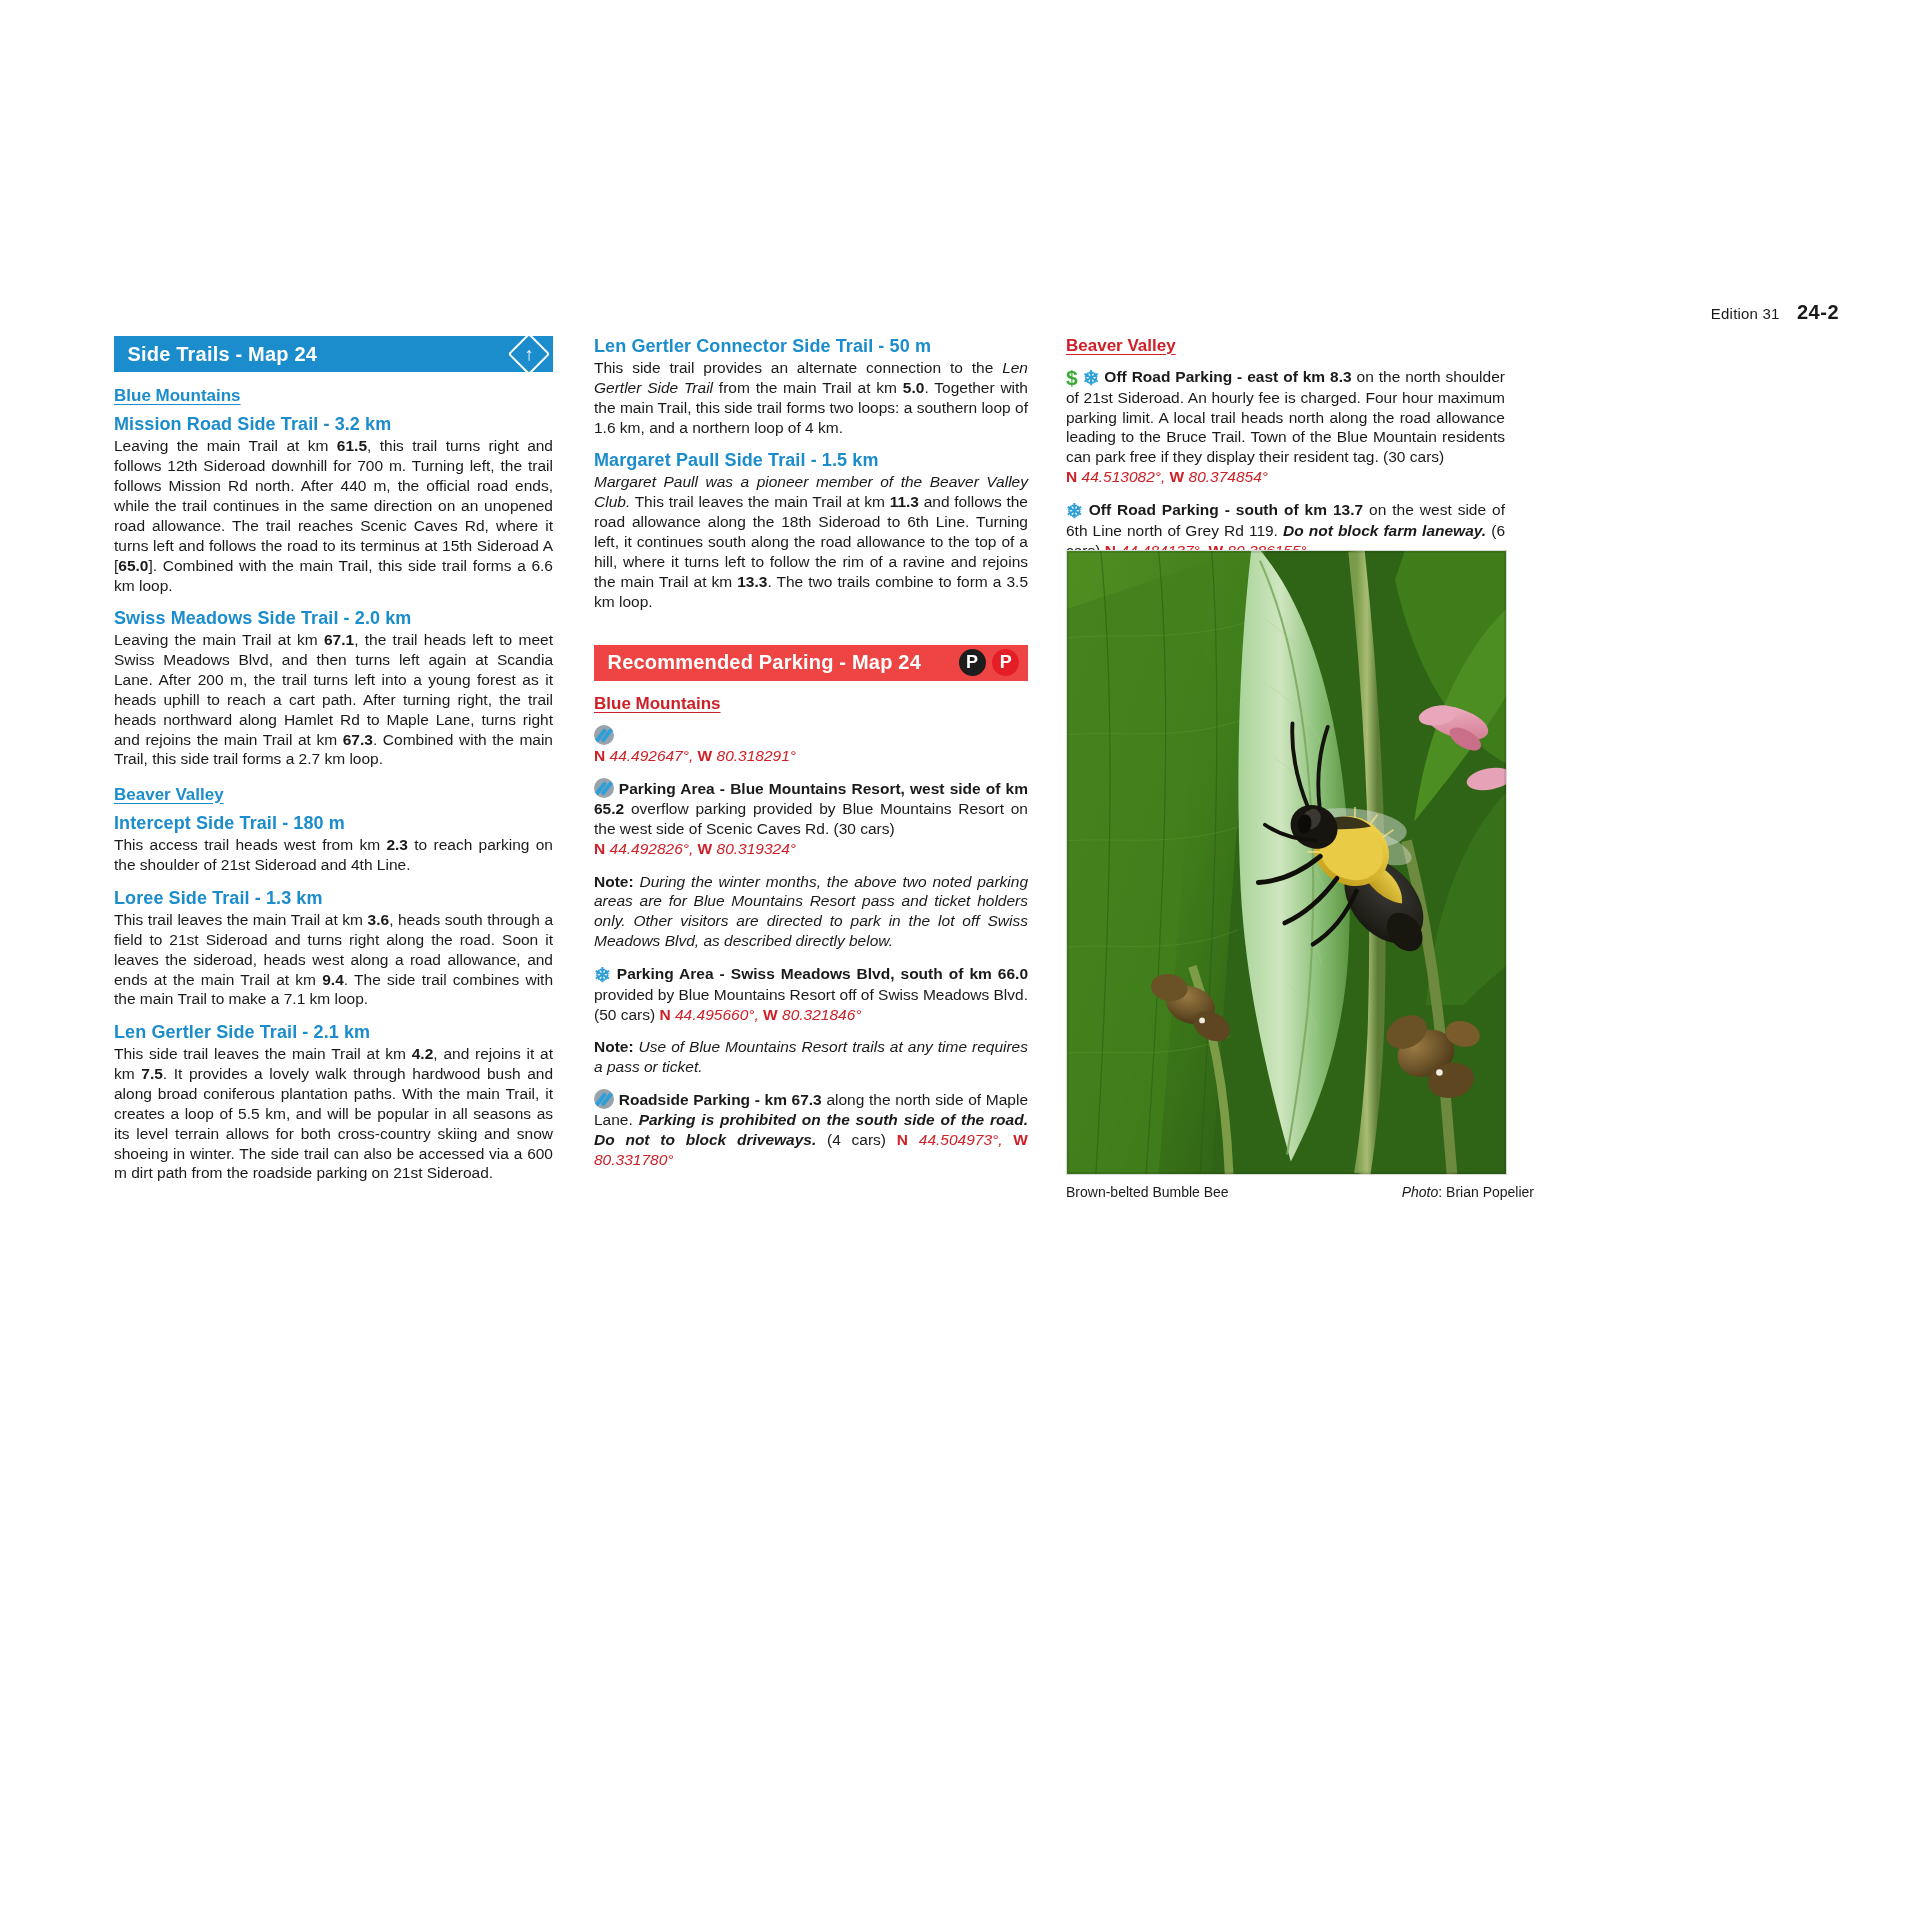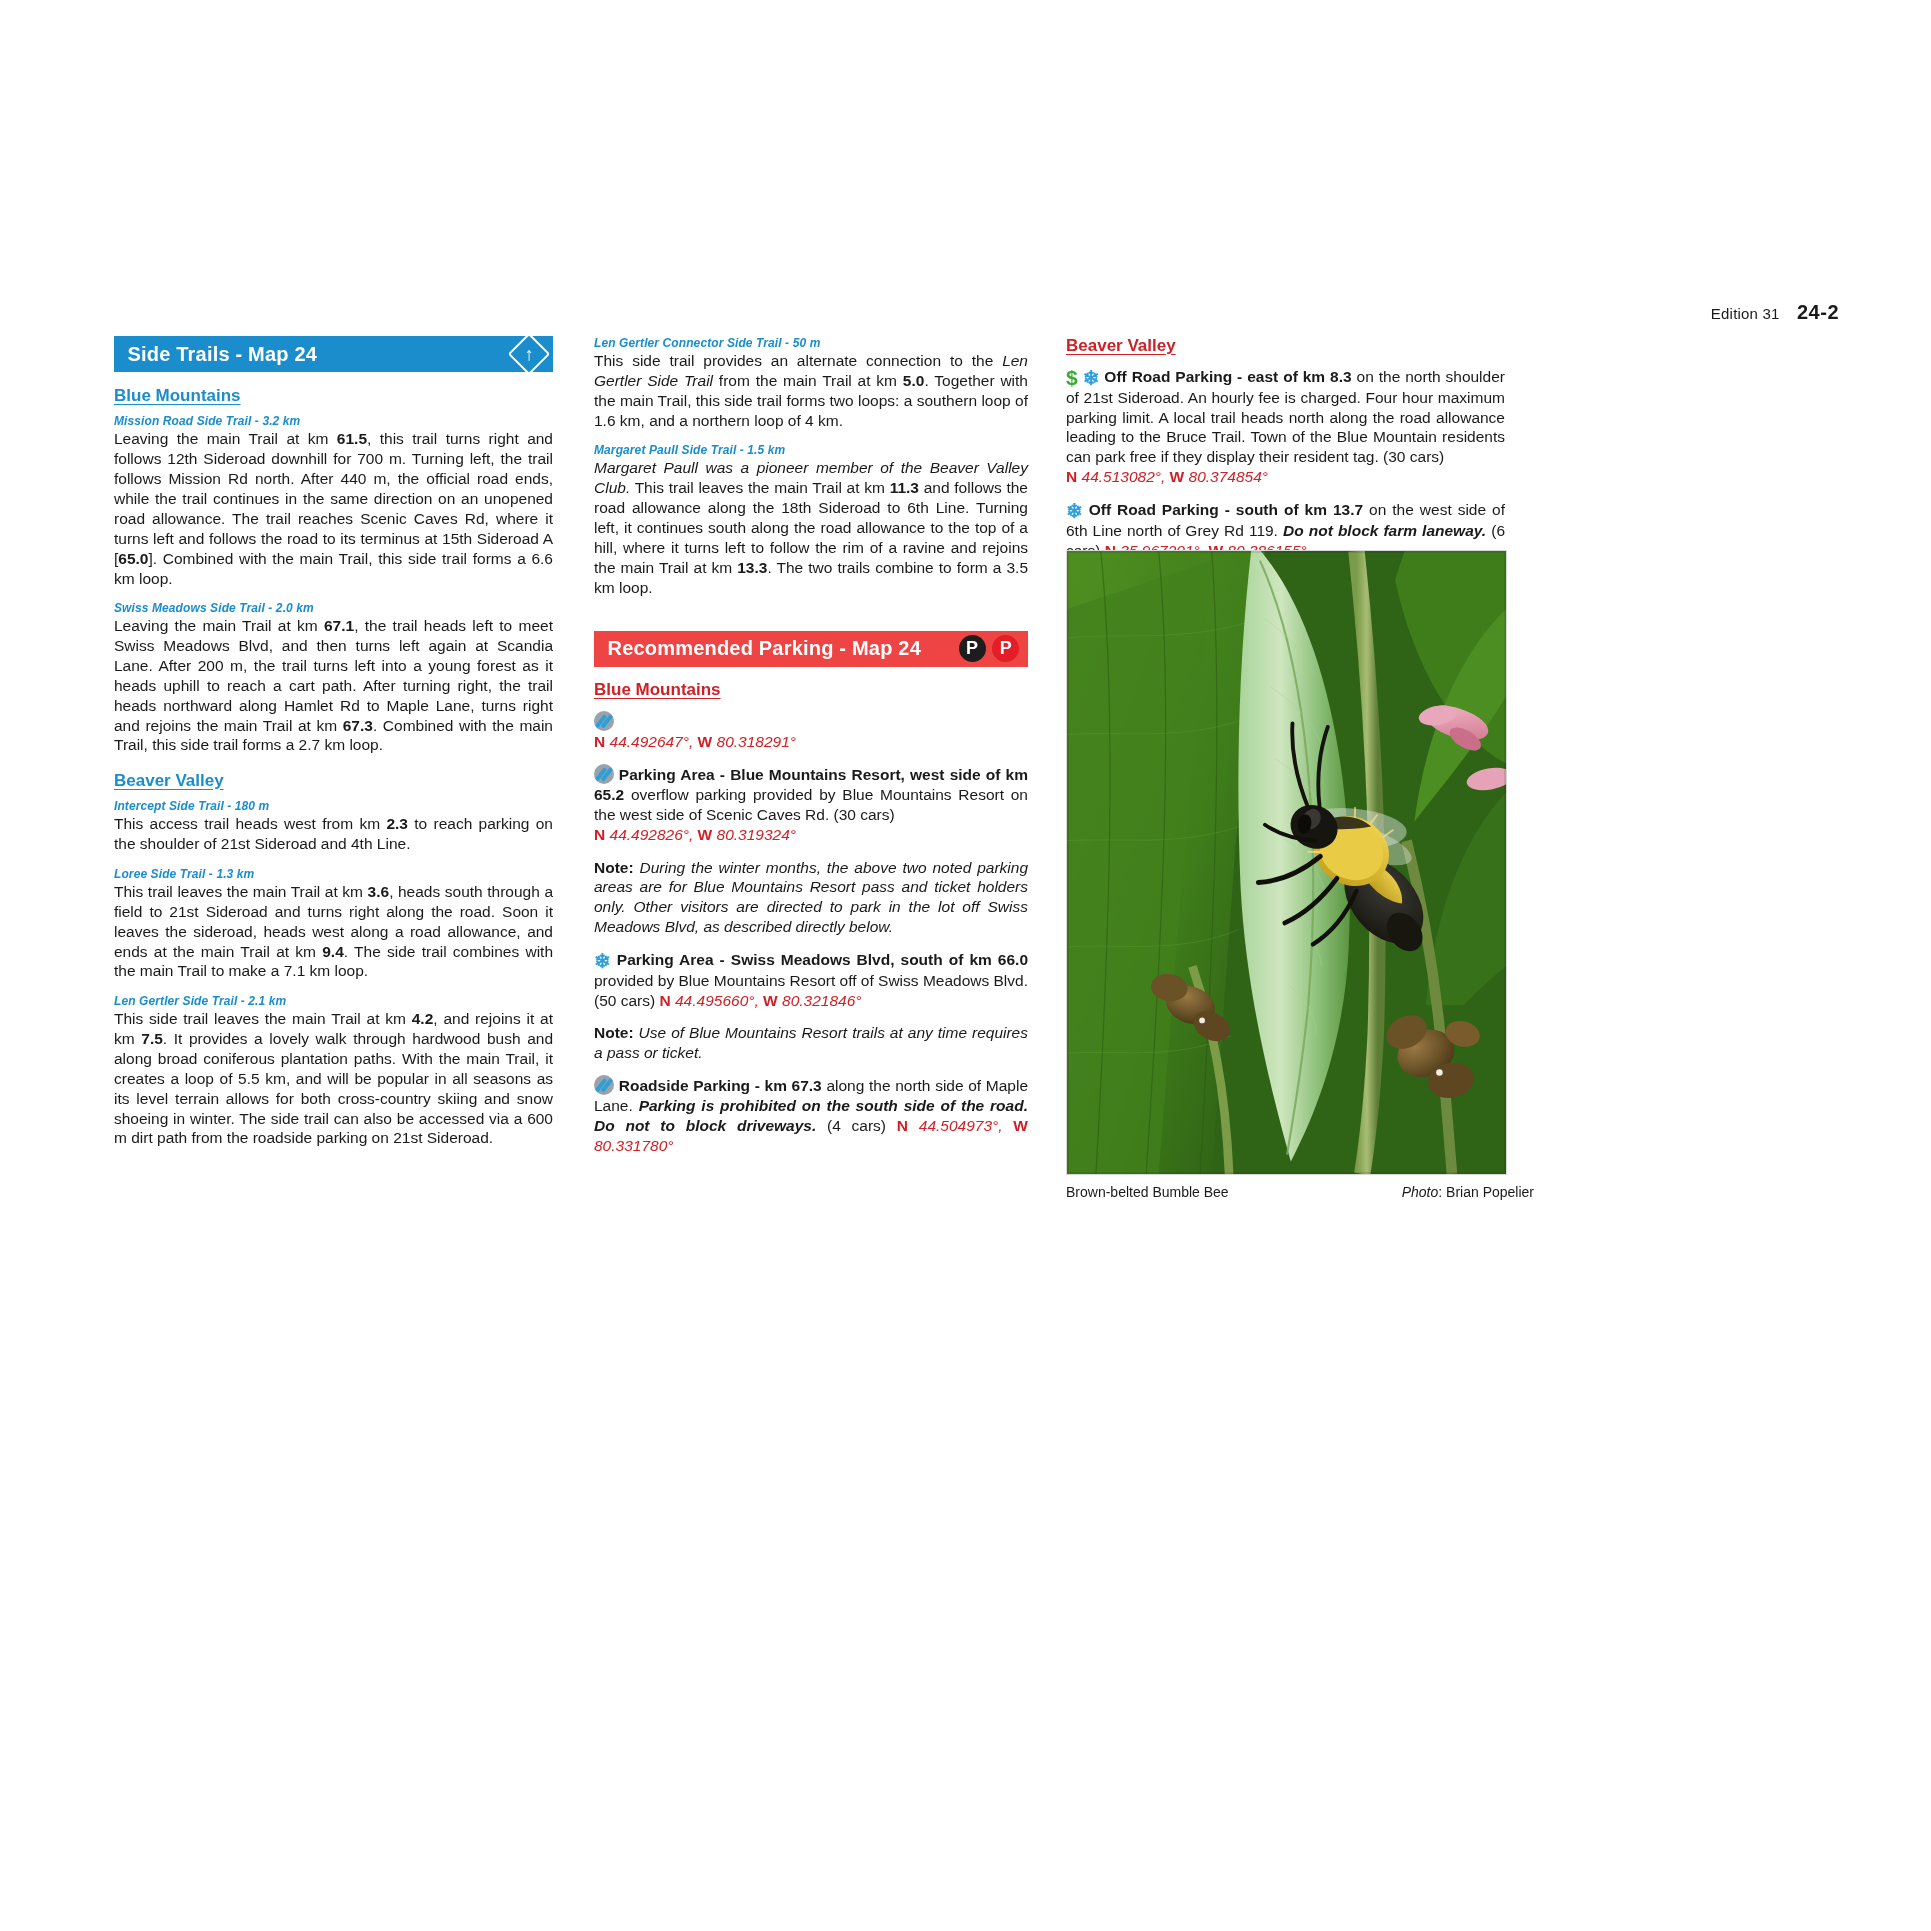--- a/index.html
+++ b/index.html
@@ -62,22 +62,22 @@
 
   
   .club{
     font-weight:bold;font-size:17px;margin:0 0 8.7px 0;
     text-decoration:underline;text-underline-offset:2.9px;
   }
   .club.blue{color:#1b8dcc;}
   .club.red{color:#cf2027;}
 
   .trailhead{
-    color:#1b8dcc;font-weight:bold;font-style:italic;
-    font-size:12px;margin:12.6px 0 1px 0;letter-spacing:0.1px;
+    color:#1b8dcc;font-weight:bold;
+    font-size:18px;margin:12.6px 0 1px 0;letter-spacing:0.1px;
   }
   .trailhead.first{margin-top:0;}
 
   
   p.body{
     margin:0 0 0 0;font-size:15.5px;line-height:1.285;
     text-align:justify;hyphens:none;
   }
 
   
@@ -235,21 +235,21 @@
       <span><b>Off Road Parking - east of km 8.3</b> on the north shoulder of 21st Sideroad. An hourly fee is charged. Four hour maximum parking limit. A local trail heads north along the road allowance leading to the Bruce Trail. Town of the Blue Mountain residents can park free if they display their resident tag.  (30 cars)</span>
       <div class="coord">
         <span class="cb">N</span> <span>44.513082°,</span> <span class="cb">W</span> <span>80.374854°</span>
       </div>
     </div>
 
     <div class="pentry">
       <span class="snow">❄</span>
       <span><b>Off Road Parking - south of km 13.7</b> on the west side of 6th Line north of Grey Rd 119. <b><i>Do not block farm laneway.</i></b> (6 cars)</span>
       <span class="coord">
-        <span class="cb">N</span> <span>35.967201°,</span> <span class="cb">W</span> <span>80.386155°</span>
+        <span class="cb">N</span> <span>44.484137°,</span> <span class="cb">W</span> <span>80.386155°</span>
       </span>
     </div>
   </div>
 
   <div class="photo-wrap">
     <svg class="photo" viewBox="0 0 455 645" preserveAspectRatio="none">
       <defs>
         <linearGradient id="leafL" x1="0" y1="0" x2="1" y2="1">
           <stop offset="0%" stop-color="#4f8f21"></stop>
           <stop offset="55%" stop-color="#3f7d1b"></stop>

